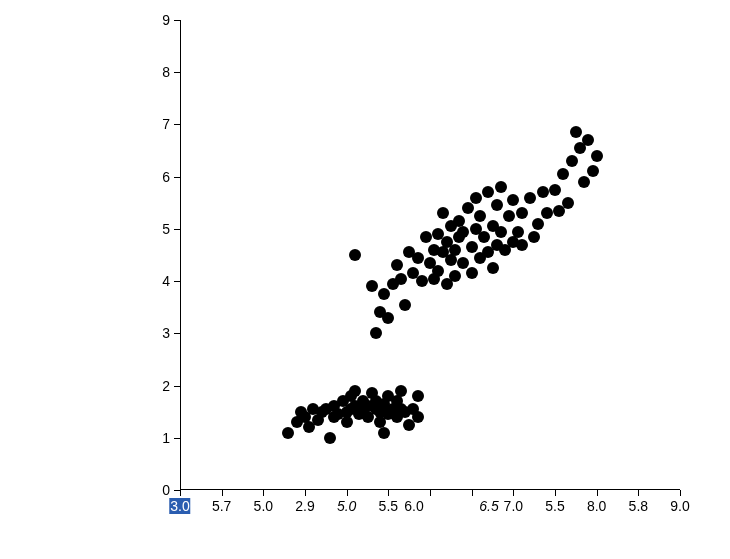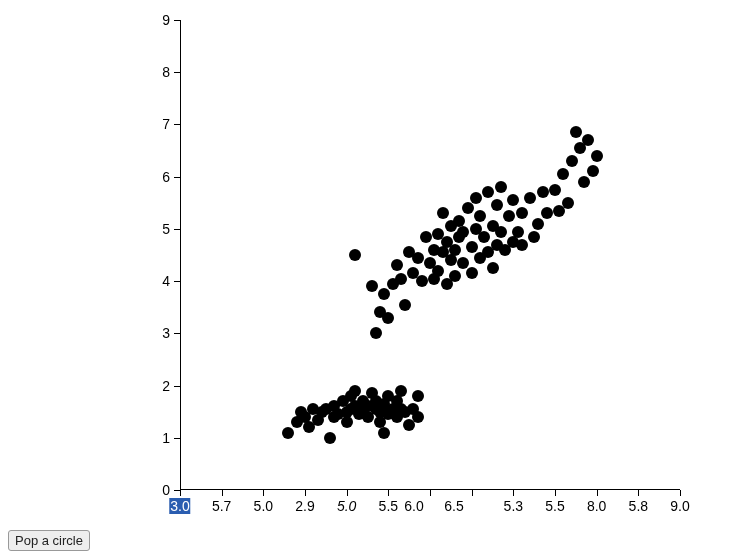--- a/index.html
+++ b/index.html
@@ -131,23 +131,23 @@
         <div class="x-tick-label" style="left: 83.3333px;">5.0</div>
         <div class="x-tick" style="left: 125px;"></div>
         <div class="x-tick-label" style="left: 125px;">2.9</div>
         <div class="x-tick" style="left: 166.667px;"></div>
         <div class="x-tick-label" style="left: 166.667px; font-style: italic;">5.0</div>
         <div class="x-tick" style="left: 208.333px;"></div>
         <div class="x-tick-label" style="left: 208.333px;">5.5</div>
         <div class="x-tick" style="left: 250px;"></div>
         <div class="x-tick-label" style="left: 234px;">6.0</div>
         <div class="x-tick" style="left: 291.667px;"></div>
-        <div class="x-tick-label" style="left: 274px;">6.5</div>
+        <div class="x-tick-label" style="left: 309px; font-style: italic;">6.5</div>
         <div class="x-tick" style="left: 333.333px;"></div>
-        <div class="x-tick-label" style="left: 333.333px;">5.3</div>
+        <div class="x-tick-label" style="left: 333.333px;">7.0</div>
         <div class="x-tick" style="left: 375px;"></div>
         <div class="x-tick-label" style="left: 375px;">5.5</div>
         <div class="x-tick" style="left: 416.667px;"></div>
         <div class="x-tick-label" style="left: 416.667px;">8.0</div>
         <div class="x-tick" style="left: 458.333px;"></div>
         <div class="x-tick-label" style="left: 458.333px;">5.8</div>
         <div class="x-tick" style="left: 500px;"></div>
         <div class="x-tick-label" style="left: 500px;">9.0</div>
         <div class="dot" style="left: 108.333px; top: 412.556px;"></div>
         <div class="dot" style="left: 116.667px; top: 402.111px;"></div>
@@ -260,14 +260,13 @@
         <div class="dot" style="left: 391.667px; top: 141px;"></div>
         <div class="dot" style="left: 395.833px; top: 112.278px;"></div>
         <div class="dot" style="left: 400px; top: 127.944px;"></div>
         <div class="dot" style="left: 404.167px; top: 161.889px;"></div>
         <div class="dot" style="left: 408.333px; top: 120.111px;"></div>
         <div class="dot" style="left: 412.5px; top: 151.444px;"></div>
         <div class="dot" style="left: 416.667px; top: 135.778px;"></div>
       </div>
   </div>
 
-  <button class="pop-button">Pop a circle</button>
 </div>
 
 </body></html>

